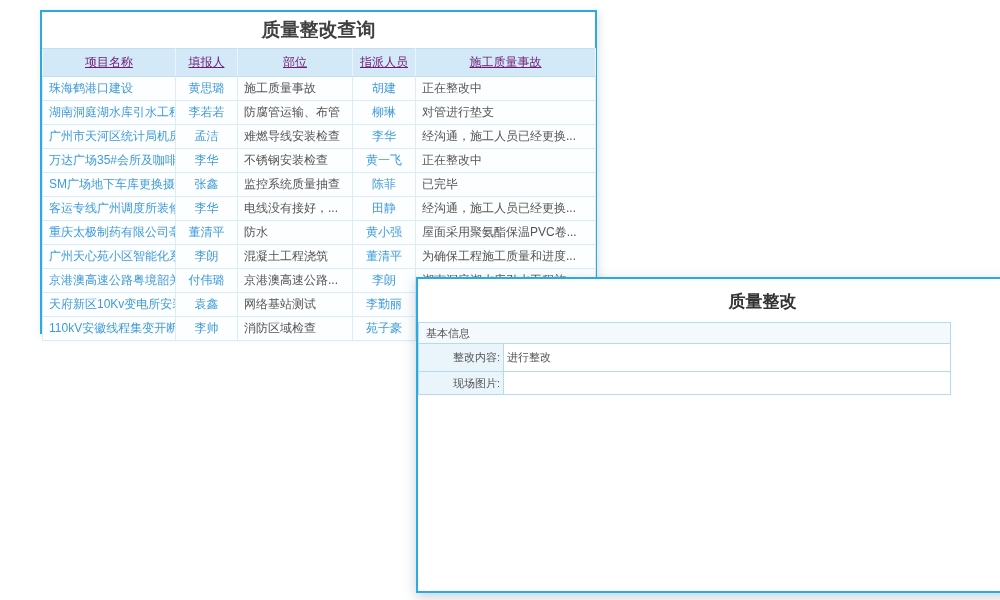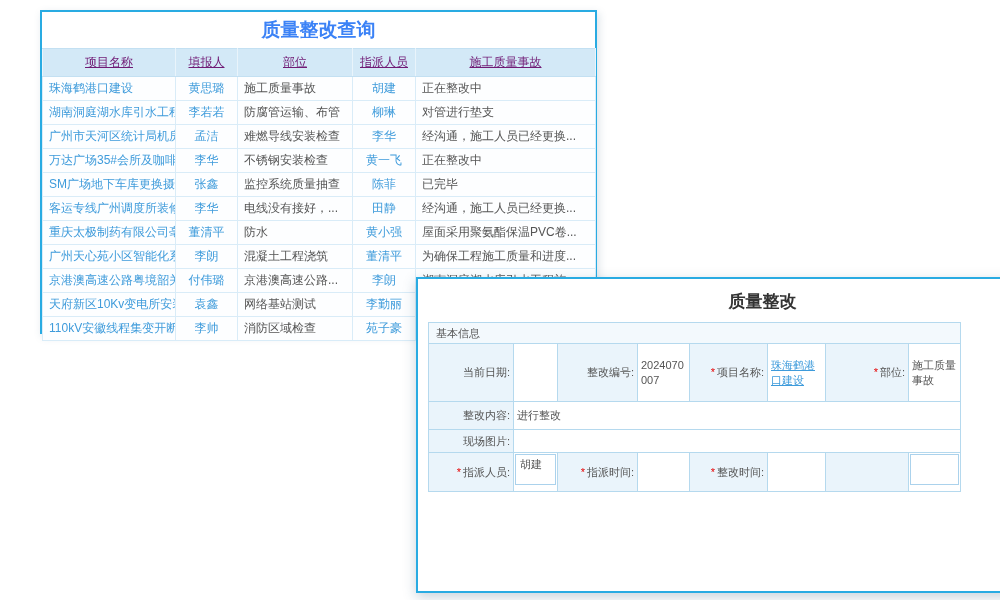--- a/index.html
+++ b/index.html
@@ -4,38 +4,38 @@
 <style>
   * { margin:0; padding:0; box-sizing:border-box; }
   html,body { width:1000px; height:600px; background:#ffffff; overflow:hidden;
               font-family:"Liberation Sans", sans-serif; }
 
   
   .query-panel { position:absolute; left:40px; top:10px; width:557px; height:324px;
                  background:#fff; border:2px solid #29abe2;
                  box-shadow:2px 3px 8px rgba(60,100,130,.18); z-index:1; }
   .panel-title { height:36px; line-height:36px; text-align:center;
-                 font-size:19px; font-weight:bold; color:#3b82f6; }
+                 font-size:19px; font-weight:bold; color:#404040; }
   table.qt { border-collapse:collapse; table-layout:fixed; width:553px; font-size:12px; }
   .qt th { background:#d3e9f7; color:#701a75; font-weight:normal; height:28px;
            border:1px solid #c3e0f2; border-left:1px solid #e9f4fb; border-right:1px solid #e9f4fb;
            text-align:center; white-space:nowrap; overflow:hidden;text-decoration:underline; }
   .qt td { height:24px; border:1px solid #d9ecf8; color:#555;
            white-space:nowrap; overflow:hidden; background:#fdfeff; }
   .qt td.c-left { text-align:left; padding-left:6px; }
   .qt td.c-mid  { text-align:center; }
   .qt td.blue   { color:#3e9bdb; }
 
   
   .detail-panel { position:absolute; left:416px; top:277px; width:693px; height:316px;
                   background:#fff; border:2px solid #29abe2;
                   box-shadow:0 4px 12px rgba(40,80,110,.25); z-index:2; }
   .detail-title { height:43px; line-height:46px; text-align:center;
                   font-size:17px; font-weight:bold; color:#333; }
-  table.form { width:532px; margin-left:10px; border-collapse:collapse;
+  table.form { width:532px; border-collapse:collapse;
                table-layout:fixed; font-size:11px;padding-left:12px; }
   .form td { border:1px solid #b5d9ee; color:#555; vertical-align:middle; }
   .form .section-cell { background:#f3f9fd; text-align:left; height:21px;
                         padding-left:7px; color:#555; }
   .form .lbl { background:#eaf4fb; text-align:right; padding:2px 3px 2px 1px;
                white-space:nowrap; overflow:hidden; }
   .form .val { background:#fff; text-align:left; padding:2px 3px; }
   .form .val.wrap { white-space:normal; word-break:break-all; line-height:1.3; }
   .form .boxcell { background:#fff; vertical-align:top; padding:0; }
   .row1 td { height:58px; }
@@ -166,53 +166,29 @@
         <col style="width:58px">
         <col style="width:83px">
         <col style="width:52px">
       </colgroup>
 
     <tbody>
         <tr>
       <td class="section-cell" colspan="8">基本信息</td>
     </tr>
 
-    <tr class="row1">
-      <td class="lbl">当前日期:</td>
-      <td class="val"></td>
-      <td class="lbl">整改编号:</td>
-      <td class="val wrap">2024070007</td>
-      <td class="lbl"><span class="req">*</span><span>项目名称:</span></td>
-      <td class="val wrap"><span class="link">珠海鹤港口建设</span></td>
-      <td class="lbl"><span class="req">*</span><span>部位:</span></td>
-      <td class="val wrap">施工质量事故</td>
-    </tr>
 
 
 
     <tr class="row4">
       <td class="lbl">整改内容:</td>
       <td class="val" colspan="7">进行整改</td>
     </tr>
 
     <tr class="row5">
       <td class="lbl">现场图片:</td>
       <td class="val" colspan="7"></td>
     </tr>
 
-    <tr class="row6">
-      <td class="lbl"><span class="req">*</span><span>指派人员:</span></td>
-      <td class="boxcell">
-        <div class="input-box">胡建</div>
-      </td>
-      <td class="lbl"><span class="req">*</span><span>指派时间:</span></td>
-      <td class="val"></td>
-      <td class="lbl"><span class="req">*</span><span>整改时间:</span></td>
-      <td class="val"></td>
-      <td class="lbl"></td>
-      <td class="boxcell">
-        <div class="input-box"></div>
-      </td>
-    </tr>
 
   </tbody>
     </table>
 </div>
 
 </body></html>

